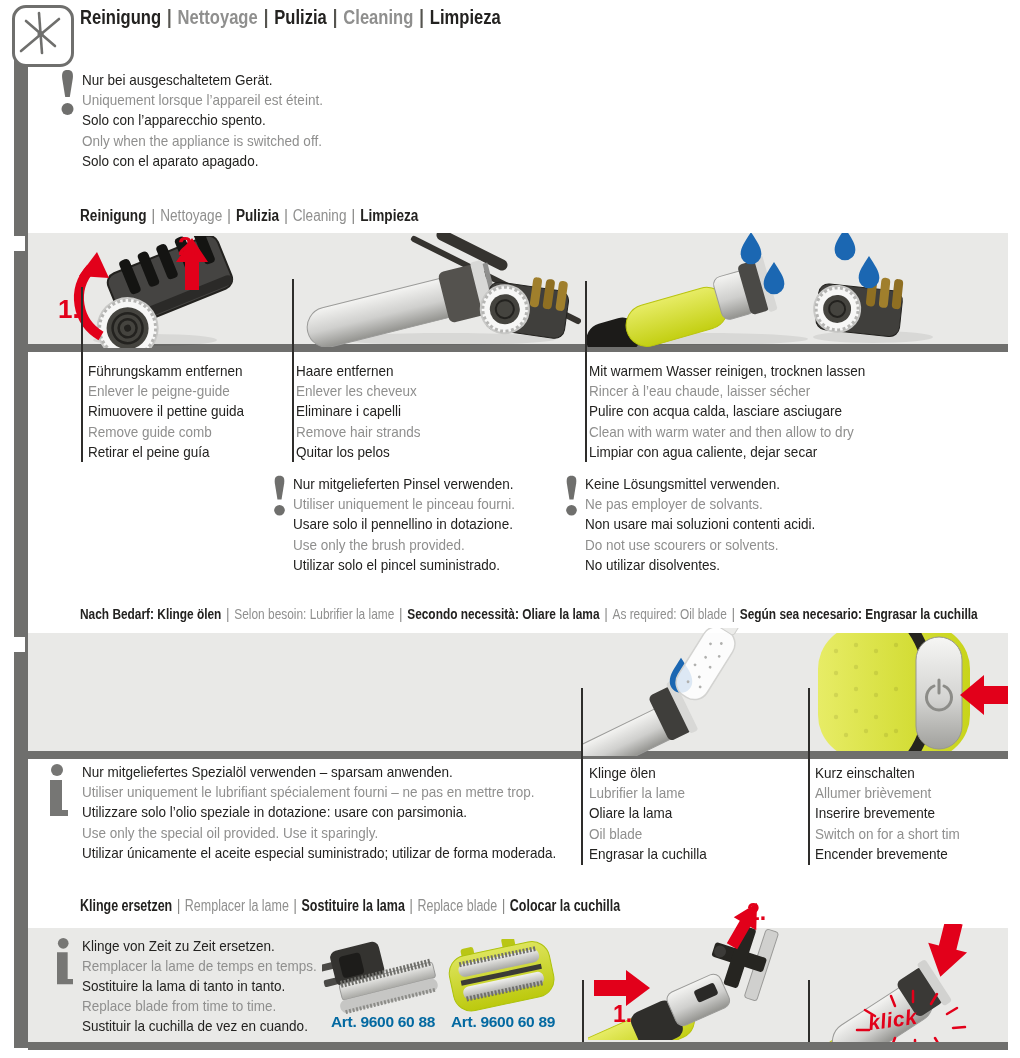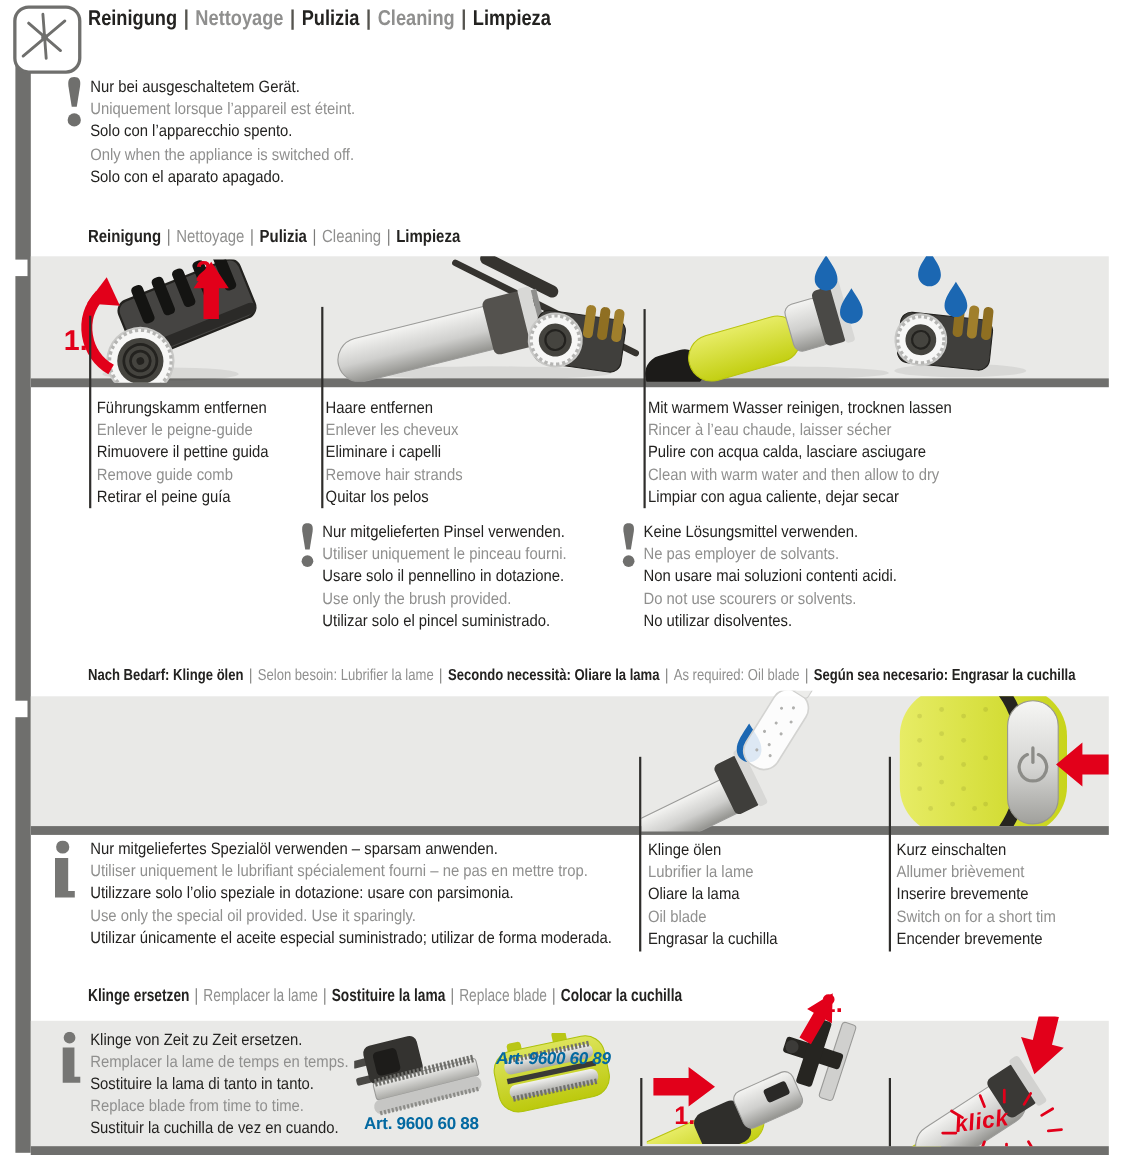--- a/index.html
+++ b/index.html
@@ -404,21 +404,21 @@
       <rect x="20" y="2" width="13" height="12" rx="3" fill="#b9c616"></rect>
       <rect x="62" y="0" width="13" height="12" rx="3" fill="#b9c616"></rect>
       <rect x="4" y="9" width="102" height="56" rx="18" fill="url(#l7)" stroke="#adc20c"></rect>
       <rect x="14" y="17" width="82" height="13" rx="6" fill="url(#s7)"></rect>
       <line x1="16" y1="17" x2="94" y2="17" stroke="#6f6f6b" stroke-width="5" stroke-dasharray="2 1.6"></line>
       <rect x="14" y="33" width="82" height="5" fill="#3b3a36"></rect>
       <rect x="14" y="40" width="82" height="13" rx="6" fill="url(#s7)"></rect>
       <line x1="16" y1="52" x2="94" y2="52" stroke="#6f6f6b" stroke-width="5" stroke-dasharray="2 1.6"></line>
     </g>
   </svg>
-  <span class="artlbl" style="left:447px;top:954px;width:112px;font-style:italic;">Art. 9600 60 89</span>
+  <span class="artlbl" style="left:447px;top:1013px;width:112px;">Art. 9600 60 89</span>
 
   <div class="vline" style="left:582px;top:980px;height:62px;"></div>
   <div class="vline" style="left:808px;top:980px;height:62px;"></div>
 
   <svg class="abs" style="left:588px;top:900px;" width="218" height="140" viewBox="0 0 218 140">
     <defs>
       <linearGradient id="s8" x1="0" y1="0" x2="0" y2="1">
         <stop offset="0" stop-color="#f4f4f2"></stop>
           <stop offset=".55" stop-color="#cfcfcd"></stop>
           <stop offset="1" stop-color="#93938f"></stop>

